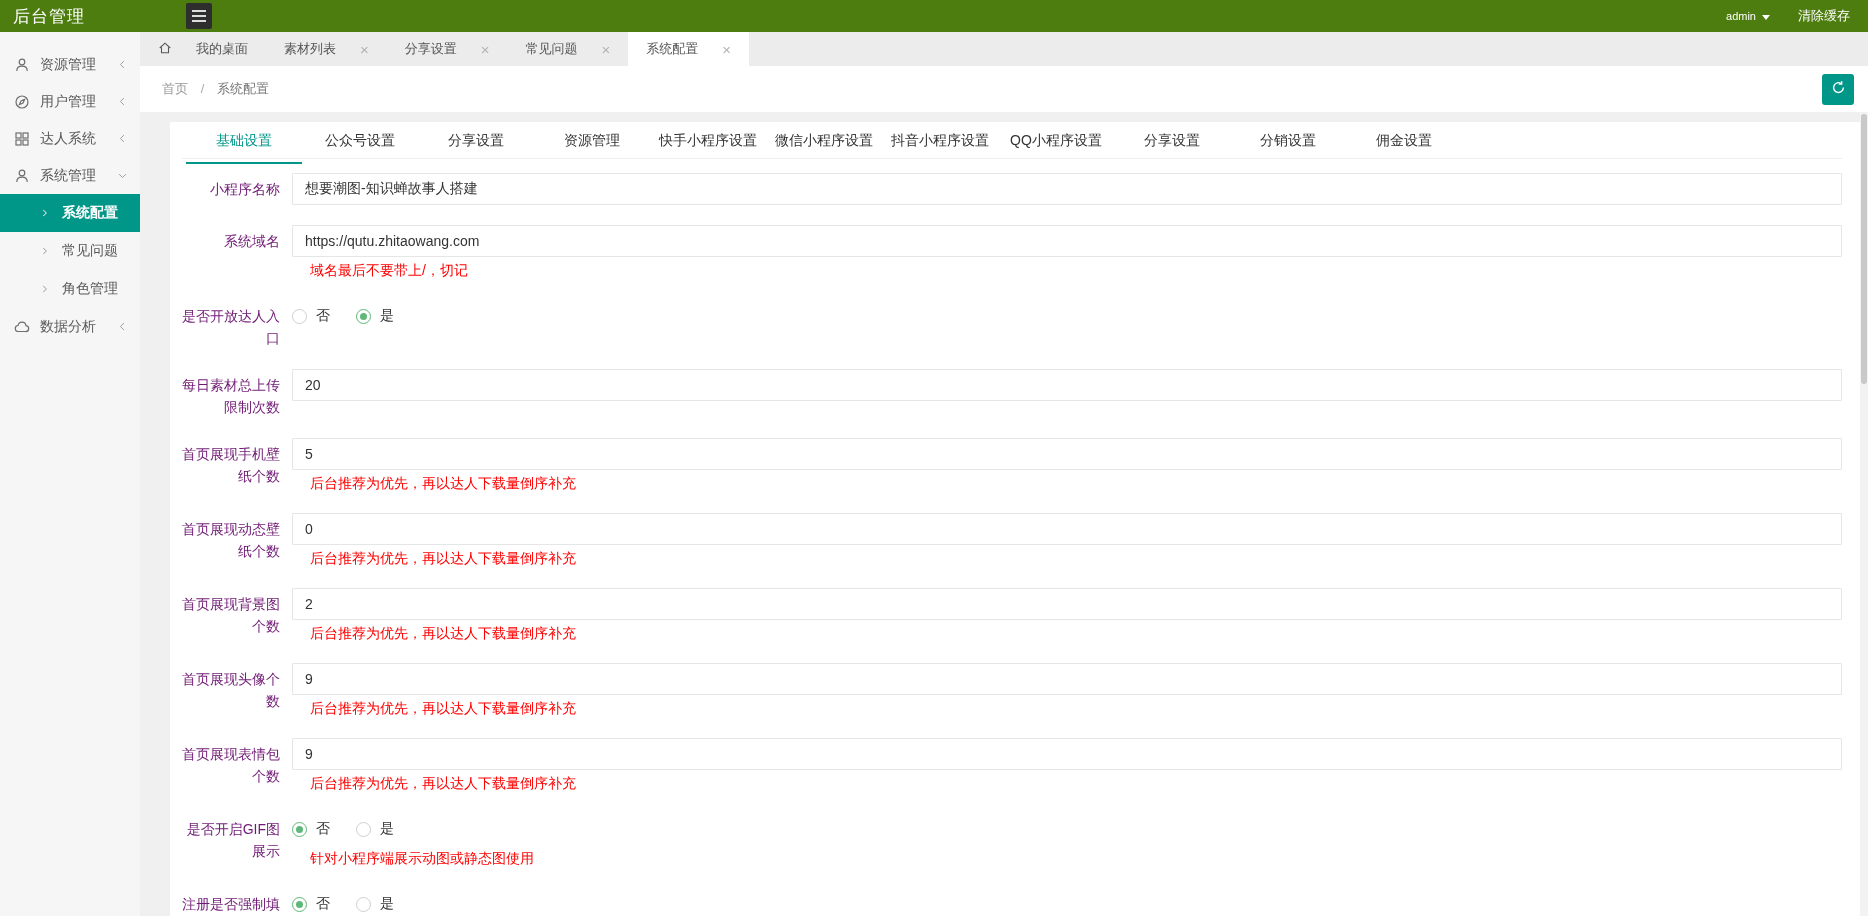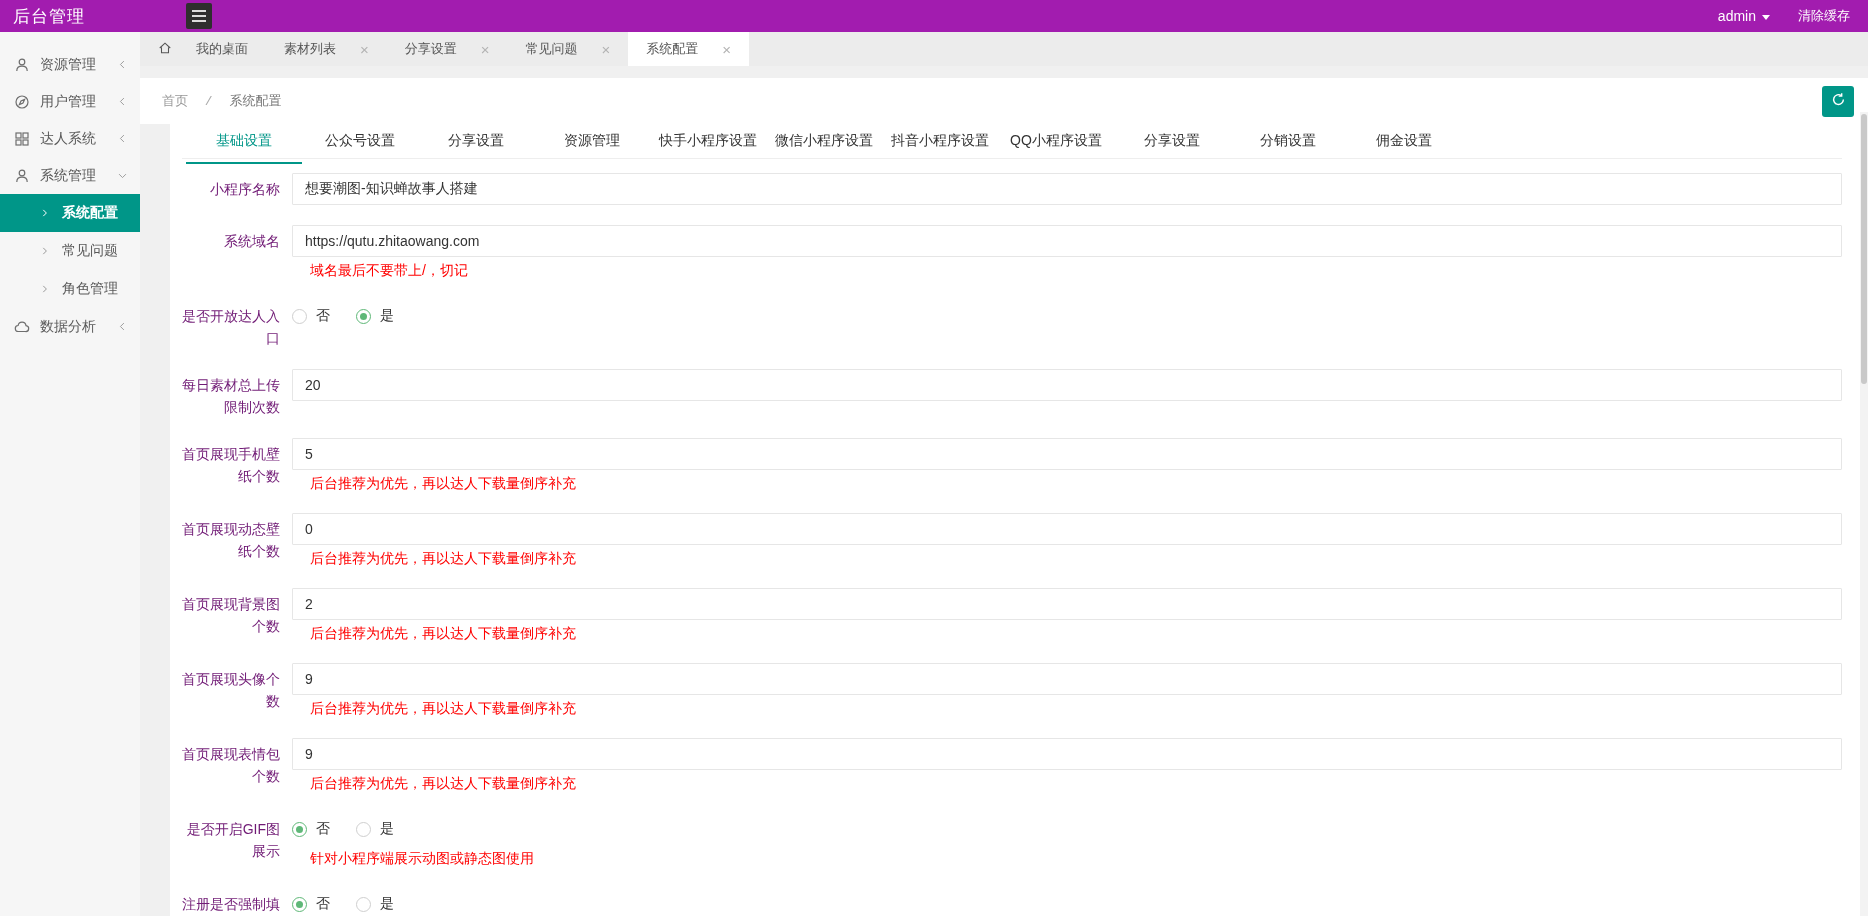--- a/index.html
+++ b/index.html
@@ -1,26 +1,26 @@
 <!DOCTYPE html>
 <html><head>
 <meta charset="utf-8">
 <style>
   * { margin:0; padding:0; box-sizing:border-box; }
   html,body { width:1868px; height:916px; overflow:hidden; }
   body { font-family:"Liberation Sans","DejaVu Sans",sans-serif; background:#f0f0f0; position:relative; color:#333; }
 
   
-  .header { position:absolute; top:0; left:0; right:0; height:32px; background:#a21caf; display:flex; align-items:center; z-index:30; }
+  .header { position:absolute; top:0; left:0; right:0; height:32px; background:#4d7c0f; display:flex; align-items:center; z-index:30; }
   .logo { width:140px; padding-left:13px; color:#fff; font-size:17px; letter-spacing:1px; }
   .burger { margin-left:46px; width:26px; height:26px; background:#2e2e2e; border:none; border-radius:2px; display:flex; align-items:center; justify-content:center; cursor:pointer; }
   .bars { display:flex; flex-direction:column; gap:3px; }
   .bars i { display:block; width:14px; height:2px; background:#dcdcdc; }
   .header-right { margin-left:auto; display:flex; align-items:center; gap:28px; padding-right:18px; }
-  .user-menu { display:flex; align-items:center; gap:6px; color:#fff; font-size:14px; cursor:pointer; }
+  .user-menu { display:flex; align-items:center; gap:6px; color:#fff; font-size:11px; cursor:pointer; }
   .caret { width:0; height:0; border-left:4px solid transparent; border-right:4px solid transparent; border-top:5px solid #fff; margin-top:2px; }
   .clear-cache { color:#fff; font-size:13px; cursor:pointer; }
 
   
   .sidebar { position:absolute; top:32px; left:0; bottom:0; width:140px; background:#f6f6f6; padding-top:14px; z-index:20; }
   .nav-item { height:37px; display:flex; align-items:center; padding:0 12px 0 14px; color:#595959; font-size:14px; cursor:pointer; }
   .nav-ico { width:17px; height:17px; margin-right:9px; display:flex; align-items:center; }
   .nav-ico svg { width:16px; height:16px; stroke:#6e6e6e; fill:none; stroke-width:1.2; }
   .nav-label { flex:1; }
   .nav-chev svg { width:11px; height:11px; stroke:#9a9a9a; fill:none; stroke-width:1.4; }
@@ -31,21 +31,21 @@
   .nav-sub.active .sub-arrow svg { stroke:#fff; }
 
   
   .tabstrip { position:absolute; top:32px; left:140px; right:0; height:34px; background:#ececec; display:flex; z-index:10; }
   .tab { height:34px; display:flex; align-items:center; gap:24px; padding:0 18px; font-size:13px; color:#555; cursor:pointer; }
   .tab.active { background:#fff; }
   .tab .home svg { width:14px; height:14px; stroke:#555; fill:none; stroke-width:1.2; }
   .tab .x { color:#b3b3b3; font-size:15px; line-height:1; cursor:pointer; }
 
   
-  .crumb-bar { position:absolute; top:78px; left:140px; right:0; height:46px; background:#fff; display:flex; align-items:center; padding:0 14px 0 22px; z-index:10;font-family:Liberation Mono, monospace; }
+  .crumb-bar { position:absolute; top:66px; left:140px; right:0; height:46px; background:#fff; display:flex; align-items:center; padding:0 14px 0 22px; z-index:10; }
   .crumb { font-size:13px; color:#999; }
   .crumb .sep { margin:0 9px; color:#aaa; }
   .crumb .cur { color:#777; }
   .refresh { margin-left:auto; width:32px; height:31px; background:#009688; border:none; border-radius:3px; display:flex; align-items:center; justify-content:center; cursor:pointer; }
   .refresh svg { width:15px; height:15px; }
 
   
   .card { position:absolute; top:122px; left:170px; right:8px; bottom:0; background:#fff; padding:0 18px 0 12px; }
   .settings-tabs { height:37px; border-bottom:1px solid #eee; display:flex; align-items:center; padding-left:4px; }
   .stab { min-width:116px; padding:0 8px; text-align:center; line-height:46px; font-size:14px; color:#333; cursor:pointer; position:relative; }

